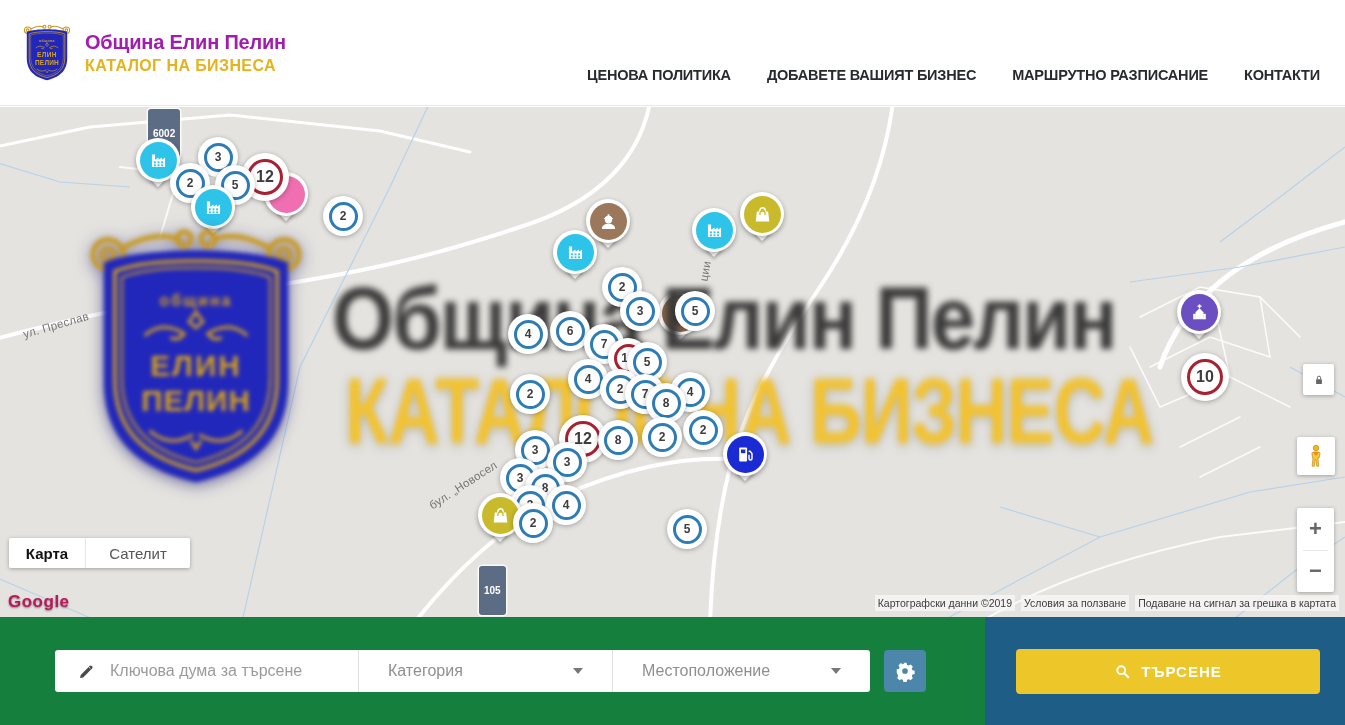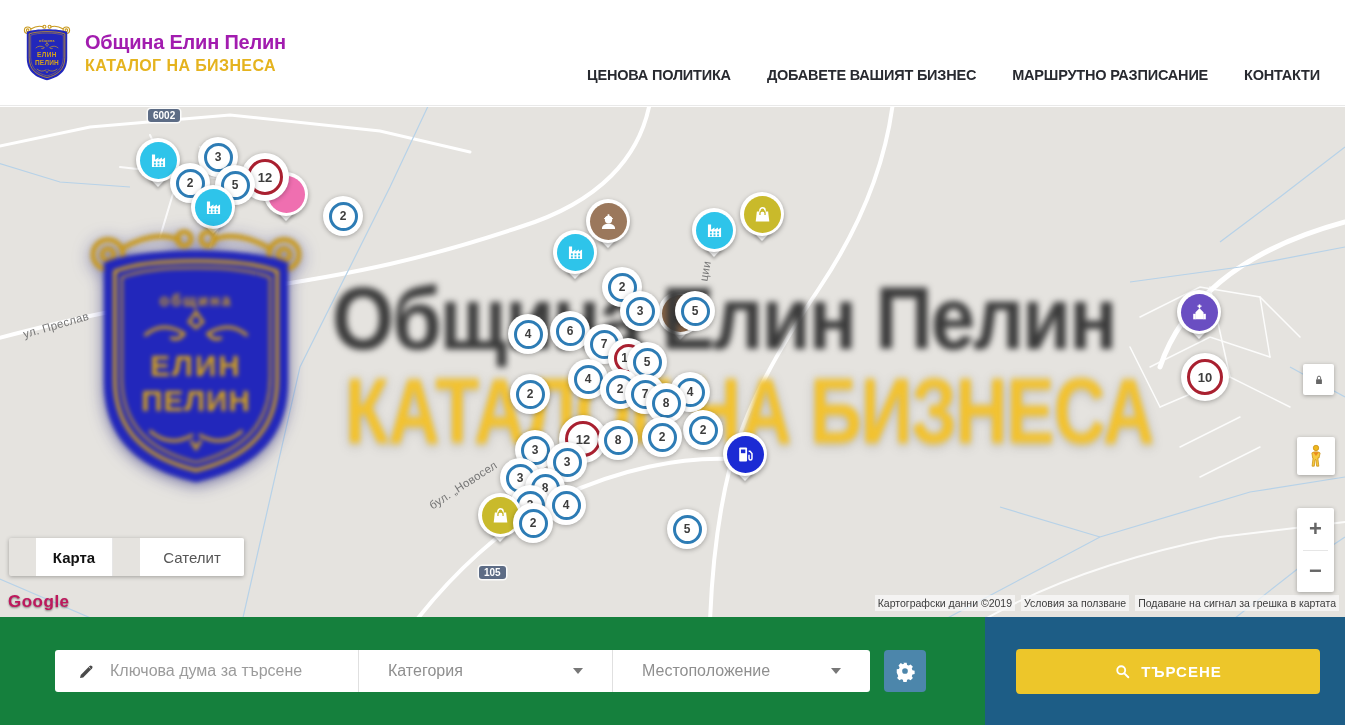--- a/index.html
+++ b/index.html
@@ -13,43 +13,43 @@
   .logo-title { font-size:20px; font-weight:bold; color:#a21caf; letter-spacing:-0.2px; }
   .logo-sub { font-size:16px; font-weight:bold; color:#e5b31e; margin-top:3px; letter-spacing:0.4px; }
   .nav { position:absolute; right:25px; top:0; height:106px; display:flex; align-items:center; gap:36px;margin-top:22px; }
   .nav-item { font-size:14.5px; font-weight:bold; color:#282a30; letter-spacing:-0.2px; cursor:pointer; white-space:nowrap; }
 
   
   .map { position:absolute; top:107px; left:0; width:1345px; height:510px; background:#e5e3df; overflow:hidden; cursor:grab; }
   .map svg.roads { position:absolute; left:0; top:0; z-index:1; }
 
   .road-label { position:absolute; font-size:11.5px; color:#767676; white-space:nowrap; z-index:20; letter-spacing:0.3px; }
-  .route-badge { position:absolute; font-size:10px; font-weight:bold; color:#fff; background:#5d6c85; padding:1px 5px; border-radius:3px; box-shadow:0 0 0 1.5px rgba(255,255,255,0.85); z-index:20; }
+  .route-badge { position:absolute; font-size:10px; font-weight:bold; color:#fff; background:#5d6c85; padding:19px 5px; border-radius:3px; box-shadow:0 0 0 1.5px rgba(255,255,255,0.85); z-index:20; }
 
   .cluster { position:absolute; width:40px; height:40px; border-radius:50%; background:#fff; box-shadow:0 1px 5px rgba(0,0,0,0.3); display:flex; align-items:center; justify-content:center; cursor:pointer; }
   .cluster-ring { width:29px; height:29px; border-radius:50%; border:3px solid #2d7cb5; display:flex; align-items:center; justify-content:center; font-size:12px; font-weight:bold; color:#3d3d3d; }
   .cluster-red .cluster-ring { border-color:#a92030; }
   .cluster-lg { width:48px; height:48px; }
-  .cluster-lg .cluster-ring { width:36px; height:36px; font-size:13px; }
+  .cluster-lg .cluster-ring { width:36px; height:36px; font-size:16px; }
 
   .pin { position:absolute; width:44px; height:58px; cursor:pointer; }
   .pin-head { position:absolute; left:0; top:0; width:44px; height:44px; border-radius:50%; background:#fff; box-shadow:0 2px 5px rgba(0,0,0,0.35); display:flex; align-items:center; justify-content:center; }
   .pin-core { width:37px; height:37px; border-radius:50%; display:flex; align-items:center; justify-content:center; }
   .pin-core svg { width:21px; height:21px; display:block; }
   .pin-tail { position:absolute; left:15px; top:32px; width:14px; height:14px; background:#fff; transform:rotate(45deg); box-shadow:2px 2px 3px rgba(0,0,0,0.2); }
 
   
   .wm-shield { position:absolute; left:82px; top:108px; width:228px; height:282px; z-index:700; filter:blur(2px) drop-shadow(0 3px 8px rgba(15,15,110,0.6)); }
   .wm-shield svg { width:100%; height:100%; }
   .wm-title { position:absolute; left:332px; top:160px; font-size:80px; font-weight:bold; color:#3a3a3a; letter-spacing:-2px; white-space:nowrap; transform:scaleY(1.12); transform-origin:left top; filter:blur(3px); z-index:179; }
   .wm-sub { position:absolute; left:345px; top:250px; font-size:72px; font-weight:bold; color:#f2c230; letter-spacing:-1px; white-space:nowrap; transform:scaleY(1.3); transform-origin:left top; filter:blur(2.5px); z-index:179; text-shadow:0 2px 8px rgba(80,80,80,0.35); }
 
   
   .maptype { position:absolute; left:9px; top:431px; display:flex; z-index:800; box-shadow:0 1px 4px rgba(0,0,0,0.3); border-radius:2px; overflow:hidden; }
-  .maptype-btn { height:38px; background:#fff; display:flex; align-items:center; justify-content:center; font-size:15px; cursor:pointer;margin-left:27px; }
+  .maptype-btn { height:30px; background:#fff; display:flex; align-items:center; justify-content:center; font-size:15px; cursor:pointer; }
   .maptype-map { width:77px; font-weight:bold; color:#111; border-right:1px solid #e6e6e6; }
   .maptype-sat { width:104px; color:#565656; }
   .google-logo { position:absolute; left:8px; bottom:5px; z-index:800; color:#be185d; font-size:17px; font-weight:bold; letter-spacing:0.5px; text-shadow:0 1px 2px rgba(0,0,0,0.45); cursor:pointer; }
   .attribution { position:absolute; right:6px; bottom:6px; z-index:800; display:flex; gap:6px; }
   .attribution span { font-size:10.5px; color:#3c3c3c; background:rgba(248,248,248,0.75); padding:2px 3px; white-space:nowrap; }
   .ctl { position:absolute; background:#fff; box-shadow:0 1px 4px rgba(0,0,0,0.3); z-index:800; display:flex; align-items:center; justify-content:center; cursor:pointer; }
   .ctl-lock { left:1303px; top:257px; width:31px; height:31px; border-radius:2px; }
   .ctl-lock svg { width:14px; height:14px; }
   .ctl-pegman { left:1297px; top:330px; width:38px; height:38px; border-radius:2px; }
   .ctl-pegman svg { width:26px; height:26px; }

